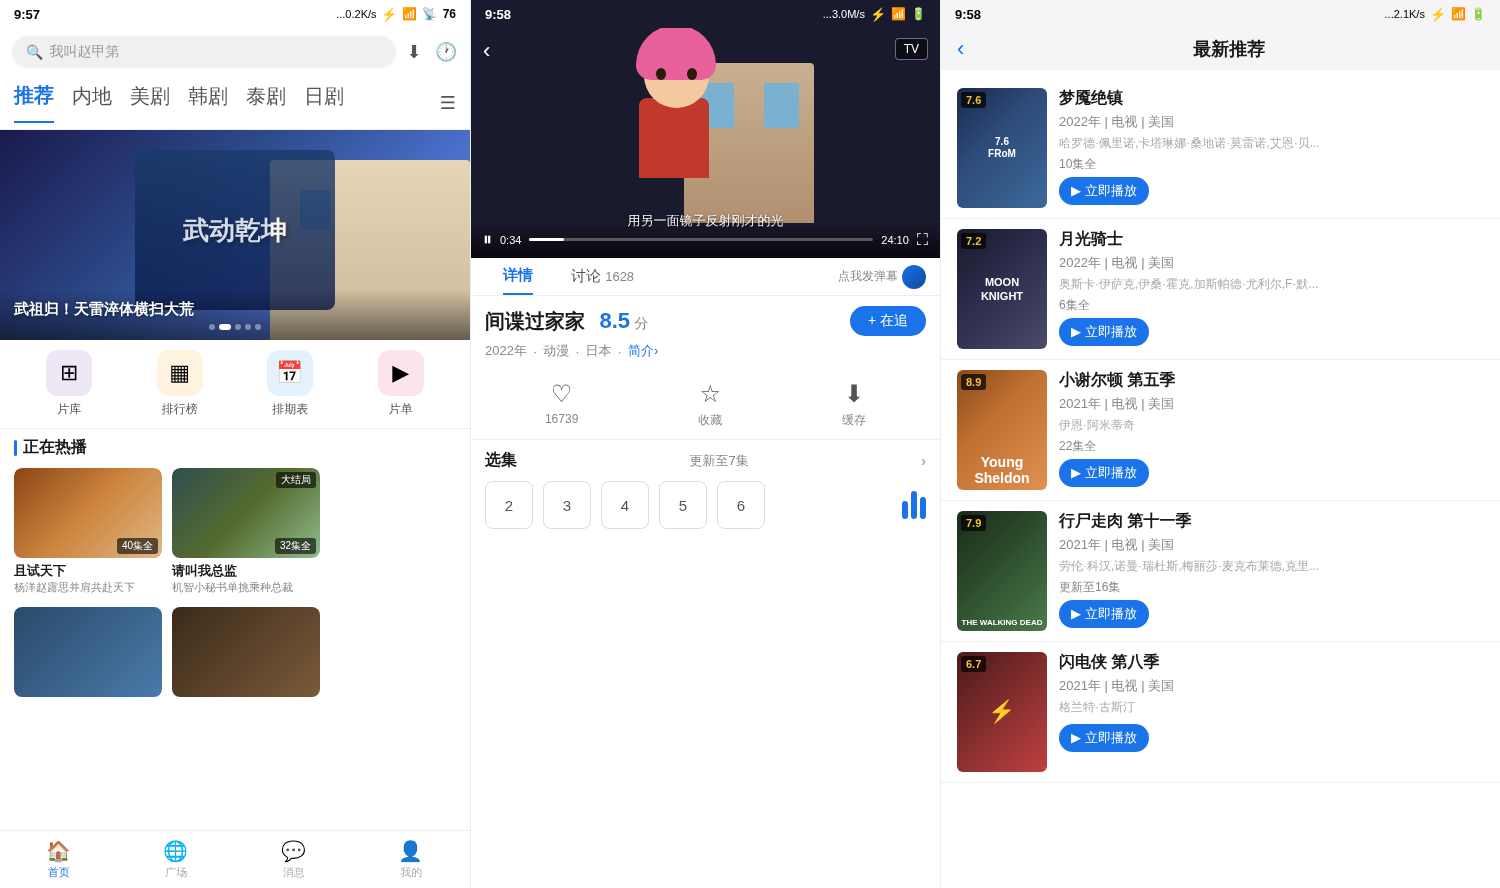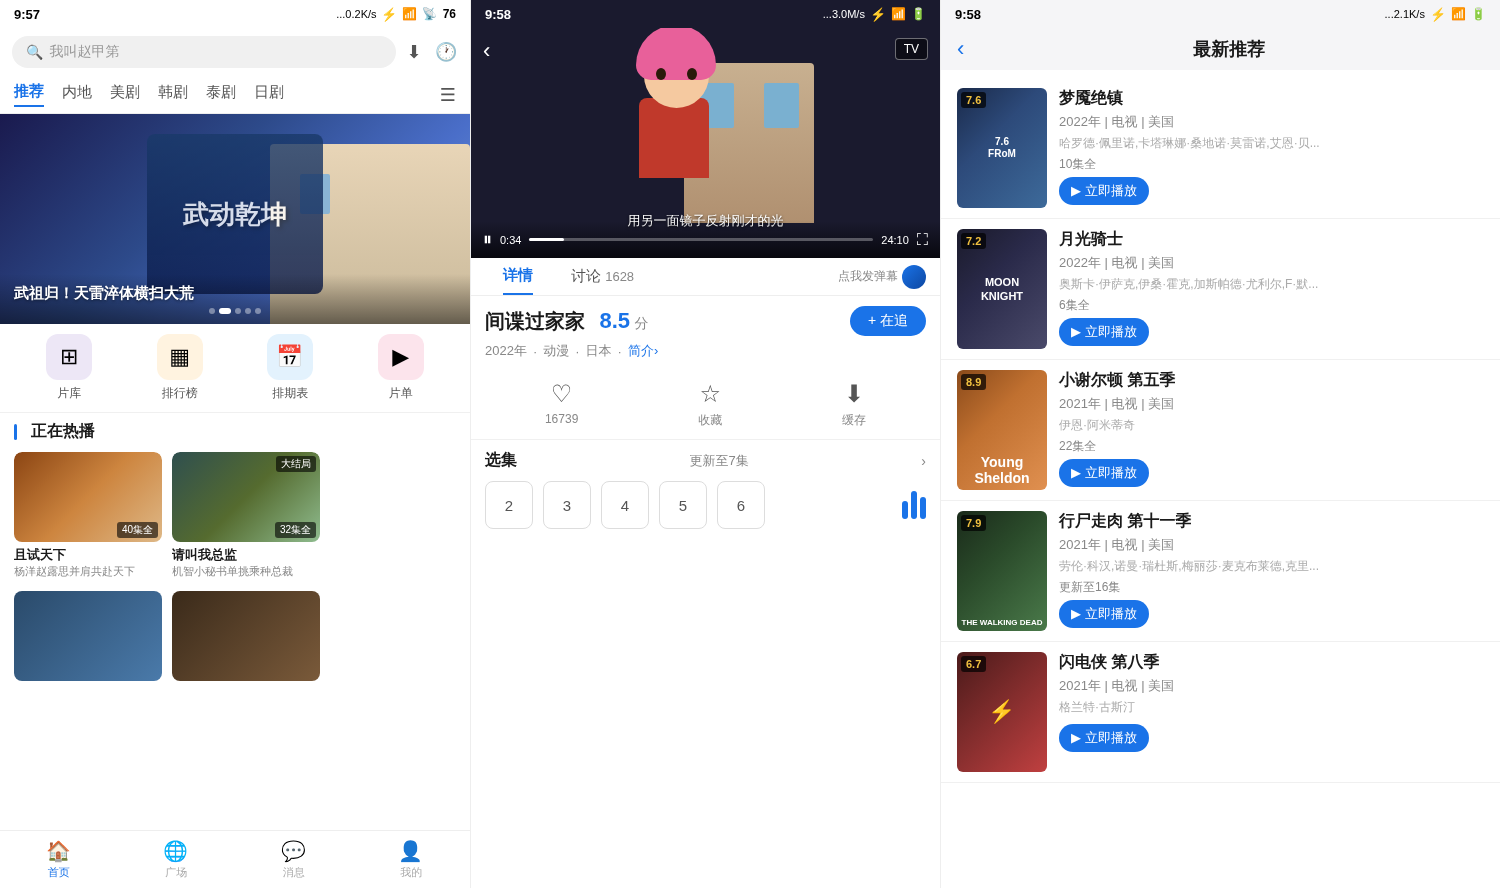--- a/index.html
+++ b/index.html
@@ -97,23 +97,23 @@
 
     
     .nav-tabs {
       display: flex;
       align-items: center;
       padding: 6px 14px;
       gap: 18px;
       border-bottom: 1px solid #eee;
     }
     .nav-tab {
-      font-size: 15px;
+      font-size: 20px;
       color: #555;
-      padding-bottom: 4px;
+      padding-bottom: 12px;
       cursor: pointer;
       font-family: Liberation Mono, monospace;
     }
     .nav-tab.active {
       color: #1a73e8;
       font-weight: 700;
       border-bottom: 2px solid #1a73e8;
     }
     .nav-more {
       margin-left: auto;
@@ -189,21 +189,21 @@
     .quick-label {
       font-size: 12px;
       color: #555;
     }
 
     
     .section-header {
       display: flex;
       align-items: center;
       padding: 8px 14px 4px;
-      gap: 14px;
+      gap: 6px;
     }
     .section-bar {
       width: 3px;
       height: 16px;
       background: #1a73e8;
       border-radius: 2px;
     }
     .section-title {
       font-size: 16px;
       font-weight: 700;
@@ -740,21 +740,21 @@
     <span class="nav-tab">日剧</span>
     <span class="nav-more">☰</span>
   </div>
 
   <div class="hero-banner">
     <div class="background-bldg">
       <div class="bldg-window"></div>
     </div>
 
     <div style="position:absolute;top:10px;left:0;right:0;bottom:30px;display:flex;justify-content:center;align-items:flex-end;">
-      <div style="width:176px;height:160px;background:linear-gradient(180deg,#1a3a6a 0%,#0a1a4a 100%);border-radius:8px;opacity:0.8;display:flex;align-items:center;justify-content:center;">
+      <div style="width:200px;height:160px;background:linear-gradient(180deg,#1a3a6a 0%,#0a1a4a 100%);border-radius:8px;opacity:0.8;display:flex;align-items:center;justify-content:center;">
         <span style="color:#fff;font-size:26px;font-weight:900;text-shadow:2px 2px 4px rgba(0,0,0,0.5);">武动乾坤</span>
       </div>
     </div>
     <div class="hero-content">
       <div class="hero-title">武祖归！天雷淬体横扫大荒</div>
       <div class="hero-dots">
         <div class="hero-dot"></div>
         <div class="hero-dot active"></div>
         <div class="hero-dot"></div>
         <div class="hero-dot"></div>

